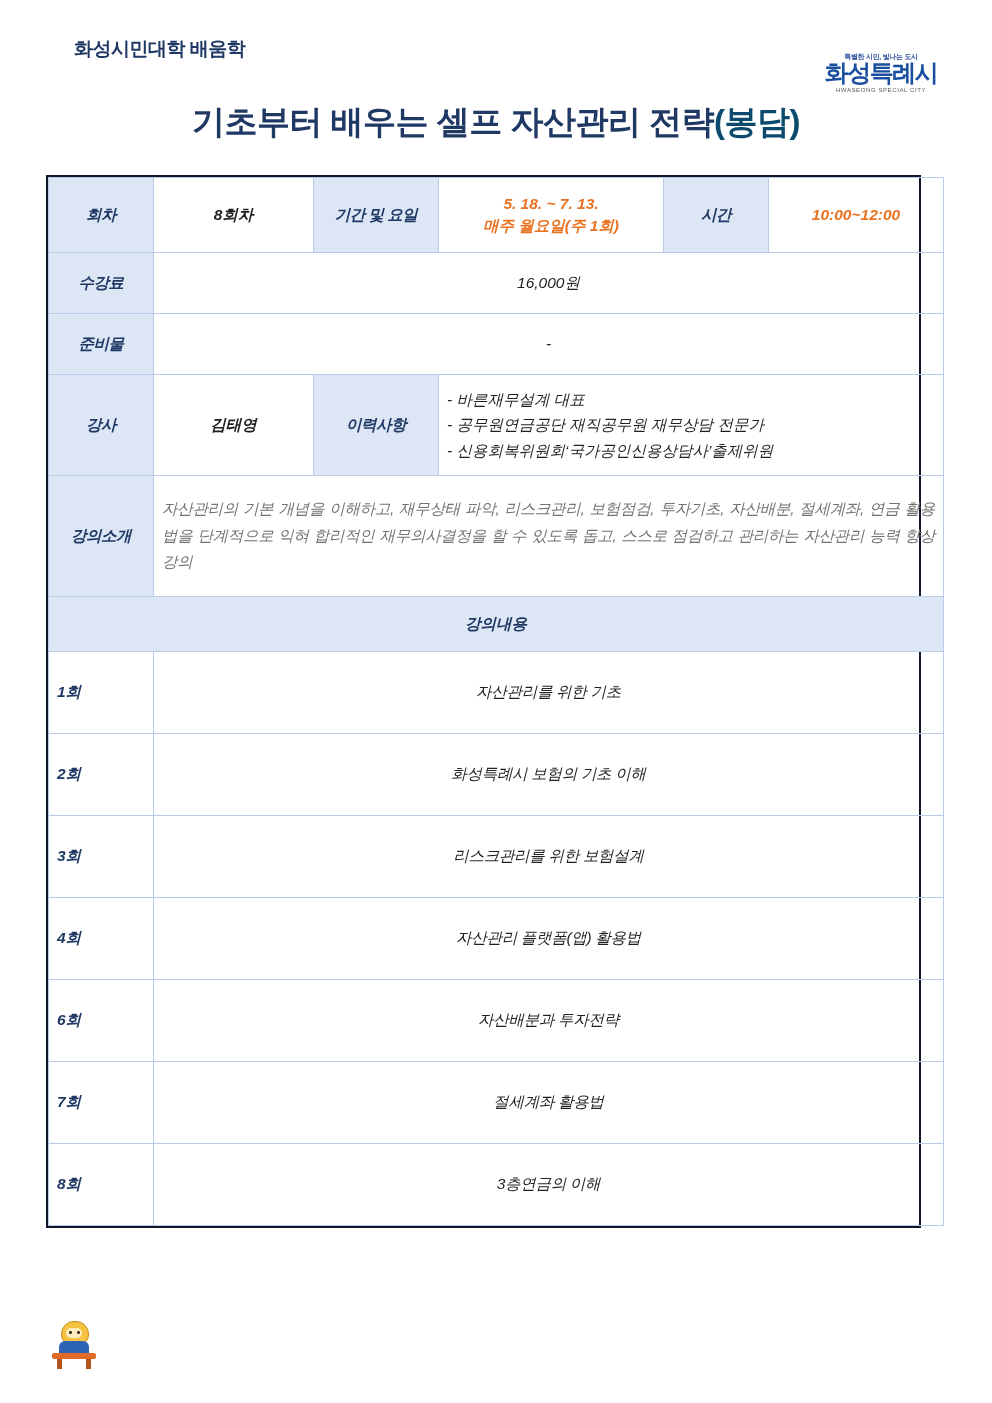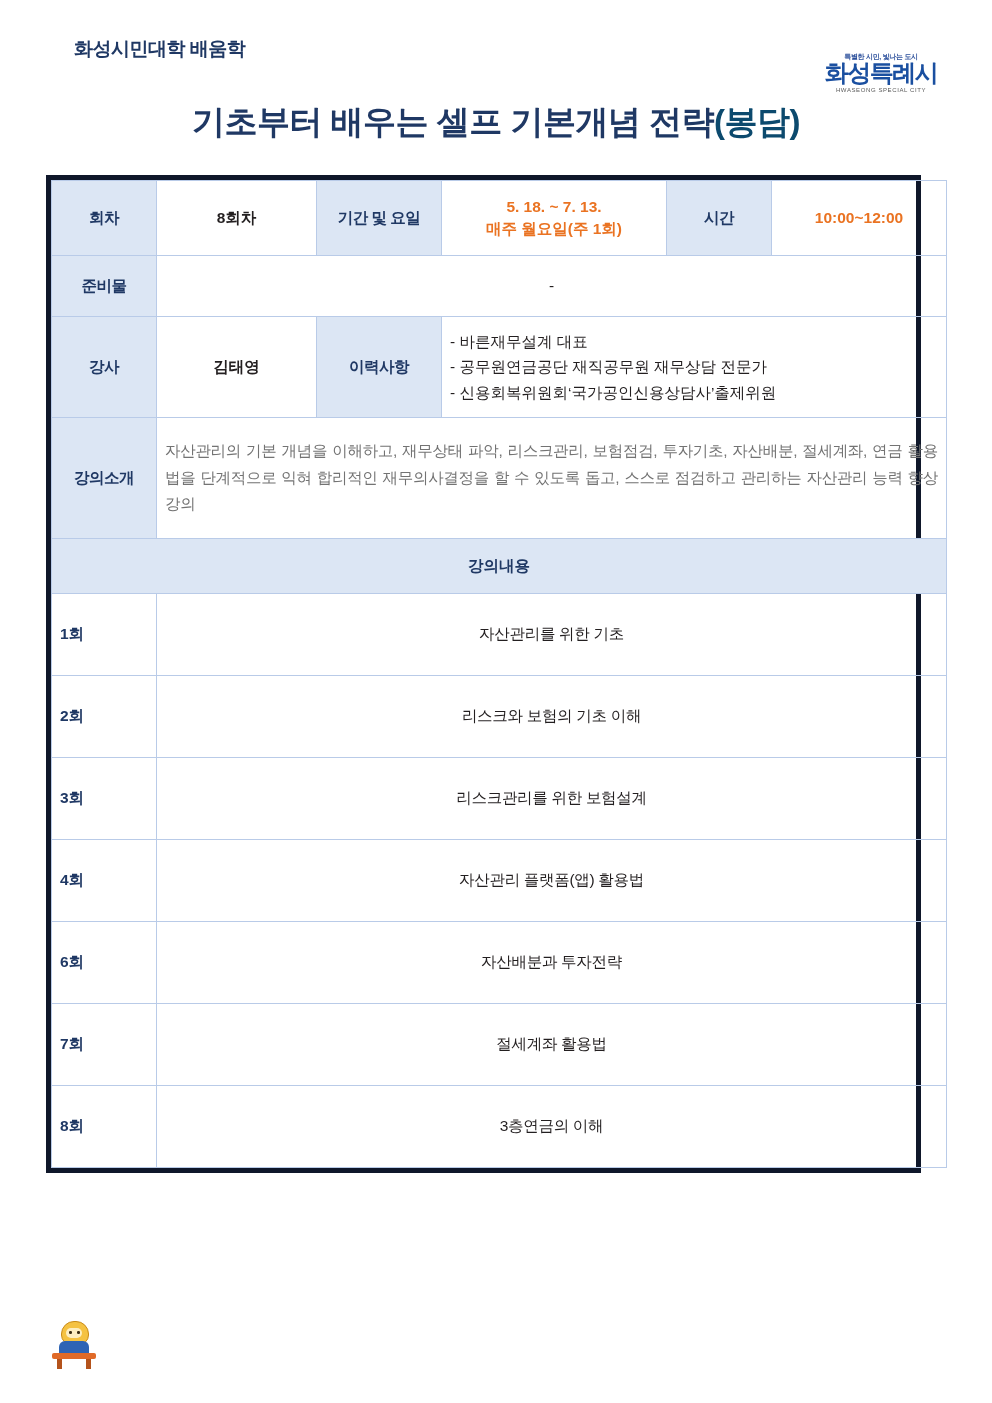--- a/index.html
+++ b/index.html
@@ -66,21 +66,22 @@
     font-weight: bold;
     color: #1f3864;
     letter-spacing: -0.5px;
     margin: 22px 0 0 0;
   }
   .doc-title .loc { color: #0c4a6e; }
 
   
   .table-wrap {
     margin: 30px 71px 0 46px;
-    border: 5px solid #0f172a;
+    border: 2px solid #0f172a;
+    font-style: italic;
   }
   table.info {
     width: 100%;
     border-collapse: collapse;
     table-layout: fixed;
   }
   table.info td {
     border: 1px solid #b9cbe8;
     padding: 6px 8px;
     font-size: 15.5px;
@@ -241,21 +242,21 @@
 <div class="page-header">
   <div class="brand-line">화성시민대학 배움학</div>
   <div class="city-logo">
     <div class="tagline">특별한 시민, 빛나는 도시</div>
     <div class="mark">화성특례시</div>
     <div class="sub">HWASEONG SPECIAL CITY</div>
   </div>
 </div>
 
 <div class="doc-title">
-  <span>기초부터 배우는 셀프 기본개념 전략</span><span class="loc">(봉담)</span>
+  <span>기초부터 배우는 셀프 자산관리 전략</span><span class="loc">(봉담)</span>
 </div>
 
 <div class="table-wrap">
   <table class="info">
     <colgroup>
       <col style="width:105px">
       <col style="width:160px">
       <col style="width:125px">
       <col style="width:225px">
       <col style="width:105px">
@@ -266,20 +267,24 @@
         <td class="lbl">회차</td>
         <td class="val-strong">8회차</td>
         <td class="lbl">기간 및 요일</td>
         <td class="val-orange">
           <div>5. 18. ~ 7. 13.</div>
           <div>매주 월요일(주 1회)</div>
         </td>
         <td class="lbl">시간</td>
         <td class="val-orange">10:00~12:00</td>
       </tr>
+      <tr class="row-h-2">
+        <td class="lbl">수강료</td>
+        <td class="val-center" colspan="5">16,000원</td>
+      </tr>
       <tr class="row-h-3">
         <td class="lbl">준비물</td>
         <td class="val-center" colspan="5">-</td>
       </tr>
       <tr class="row-h-inst">
         <td class="lbl">강사</td>
         <td class="val-strong">김태영</td>
         <td class="lbl">이력사항</td>
         <td class="career" colspan="3">
           <div>- 바른재무설계 대표</div>
@@ -294,21 +299,21 @@
       <tr class="row-h-sec">
         <td class="section-title" colspan="6">강의내용</td>
       </tr>
 
       <tr class="row-h-item">
         <td class="sess-no">1회</td>
         <td class="sess-topic" colspan="5">자산관리를 위한 기초</td>
       </tr>
       <tr class="row-h-item">
         <td class="sess-no">2회</td>
-        <td class="sess-topic" colspan="5">리스크와 보험의 기초 이해</td>
+        <td class="sess-topic" colspan="5">화성특례시 보험의 기초 이해</td>
       </tr>
       <tr class="row-h-item">
         <td class="sess-no">3회</td>
         <td class="sess-topic" colspan="5">리스크관리를 위한 보험설계</td>
       </tr>
       <tr class="row-h-item">
         <td class="sess-no">4회</td>
         <td class="sess-topic" colspan="5">자산관리 플랫폼(앱) 활용법</td>
       </tr>
       <tr class="row-h-item">

